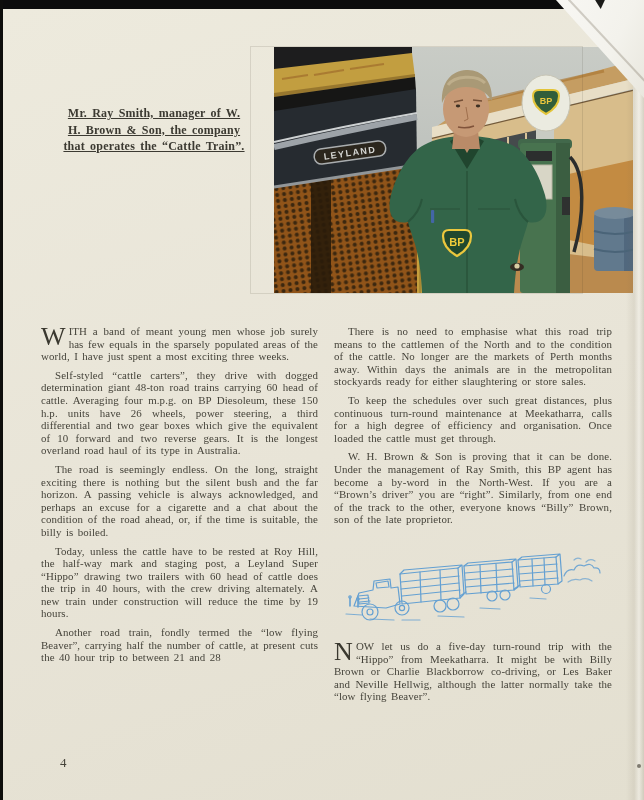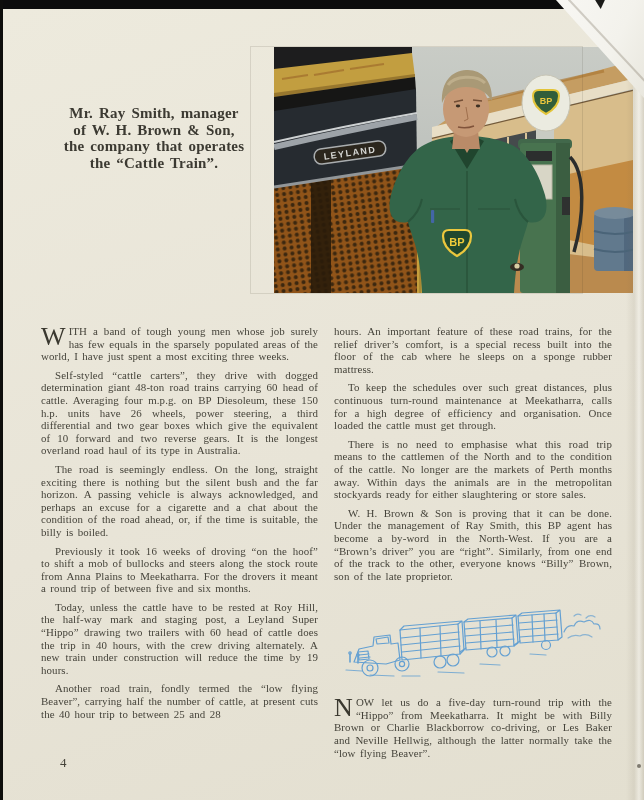--- a/index.html
+++ b/index.html
@@ -34,22 +34,22 @@
   }
   .strip-top{position:absolute;left:0;top:0;width:566px;height:9px;background:#0c0c0c;}
   .strip-left{position:absolute;left:0;top:0;width:3px;height:800px;background:#0e0e0c;}
   .photo{
     position:absolute;left:248px;top:38px;width:308px;height:246px;
     outline:1px solid rgba(60,50,30,0.12);
     padding-left:23px;
   }
   .caption{
     position:absolute;left:58px;top:96px;width:186px;
-    font-size:15px;line-height:16.5px;font-weight:700;
-    color:#3c3a32;text-align:center;letter-spacing:0.2px;word-spacing:2px;
+    font-size:12px;line-height:16.5px;font-weight:700;
+    color:#3c3a32;text-align:center;letter-spacing:0.2px;word-spacing:2px;text-decoration:underline;
   }
   .col{
     position:absolute;top:316px;color:#45433a;
     font-size:10.9px;line-height:12.6px;text-align:justify;
     word-spacing:1.6px;letter-spacing:0.1px;
   }
   .col-left{left:38px;width:277px;}
   .col-right{left:331px;width:278px;}
   .para{margin:0 0 6px 0;text-indent:14px;}
   .para.lead{text-indent:0;}
@@ -167,32 +167,30 @@
         <circle cx="243" cy="219" r="2.6" fill="#d9cfa8"></circle>
       </g>
 
       <rect x="0" y="0" width="359" height="246" fill="#d8a860" opacity="0.05"></rect>
     </svg>
   </div>
 
   <div class="caption">Mr. Ray Smith, manager of W. H. Brown &amp; Son, the company that operates the “Cattle Train”.</div>
 
   <div class="col col-left">
-    <p class="para lead"><span class="dropcap">W</span><span>ITH a band of tough young men whose job surely has few equals in the sparsely populated areas of the world, I have just spent a most exciting three weeks.</span></p>
+    <p class="para lead"><span class="dropcap">W</span><span>ITH a band of meant young men whose job surely has few equals in the sparsely populated areas of the world, I have just spent a most exciting three weeks.</span></p>
     <p class="para">Self-styled “cattle carters”, they drive with dogged determination giant 48-ton road trains carrying 60 head of cattle.  Averaging four m.p.g. on BP Diesoleum, these 150 h.p. units have 26 wheels, power steering, a third differential and two gear boxes which give the equivalent of 10 forward and two reverse gears.  It is the longest overland road haul of its type in Australia.</p>
     <p class="para">The road is seemingly endless.  On the long, straight exciting there is nothing but the silent bush and the far horizon.  A passing vehicle is always acknowledged, and perhaps an excuse for a cigarette and a chat about the condition of the road ahead, or, if the time is suitable, the billy is boiled.</p>
-    <p class="para">Previously it took 16 weeks of droving “on the hoof” to shift a mob of bullocks and steers along the stock route from Anna Plains to Meekatharra.  For the drovers it meant a round trip of between five and six months.</p>
     <p class="para">Today, unless the cattle have to be rested at Roy Hill, the half-way mark and staging post, a Leyland Super “Hippo” drawing two trailers with 60 head of cattle does the trip in 40 hours, with the crew driving alternately.  A new train under construction will reduce the time by 19 hours.</p>
-    <p class="para">Another road train, fondly termed the “low flying Beaver”, carrying half the number of cattle, at present cuts the 40 hour trip to between 25 and 28</p>
+    <p class="para">Another road train, fondly termed the “low flying Beaver”, carrying half the number of cattle, at present cuts the 40 hour trip to between 21 and 28</p>
   </div>
 
   <div class="col col-right">
-    <p class="para" style="text-indent:0">hours.  An important feature of these road trains, for the relief driver’s comfort, is a special recess built into the floor of the cab where he sleeps on a sponge rubber mattress.</p>
+    <p class="para">There is no need to emphasise what this road trip means to the cattlemen of the North and to the condition of the cattle.  No longer are the markets of Perth months away.  Within days the animals are in the metropolitan stockyards ready for either slaughtering or store sales.</p>
     <p class="para">To keep the schedules over such great distances, plus continuous turn-round maintenance at Meekatharra, calls for a high degree of efficiency and organisation.  Once loaded the cattle must get through.</p>
-    <p class="para">There is no need to emphasise what this road trip means to the cattlemen of the North and to the condition of the cattle.  No longer are the markets of Perth months away.  Within days the animals are in the metropolitan stockyards ready for either slaughtering or store sales.</p>
     <p class="para">W. H. Brown &amp; Son is proving that it can be done. Under the management of Ray Smith, this BP agent has become a by-word in the North-West.  If you are a “Brown’s driver” you are “right”.  Similarly, from one end of the track to the other, everyone knows “Billy” Brown, son of the late proprietor.</p>
 
     <div class="sketch">
       <svg width="262" height="82" viewBox="0 0 262 82">
         <g fill="none" stroke="#64a0d2" stroke-width="1.2" stroke-linecap="round" stroke-linejoin="round">
 
           <path d="M6,68 l16,1 M30,73 l24,1 M62,74 l18,0 M98,70 l26,1 M140,62 l20,1 M190,52 l16,1" opacity="0.8"></path>
 
           <path d="M10,52 l0,8 M18,54 l0,7" stroke-width="1.6"></path>
           <circle cx="10" cy="51" r="1.2"></circle>

